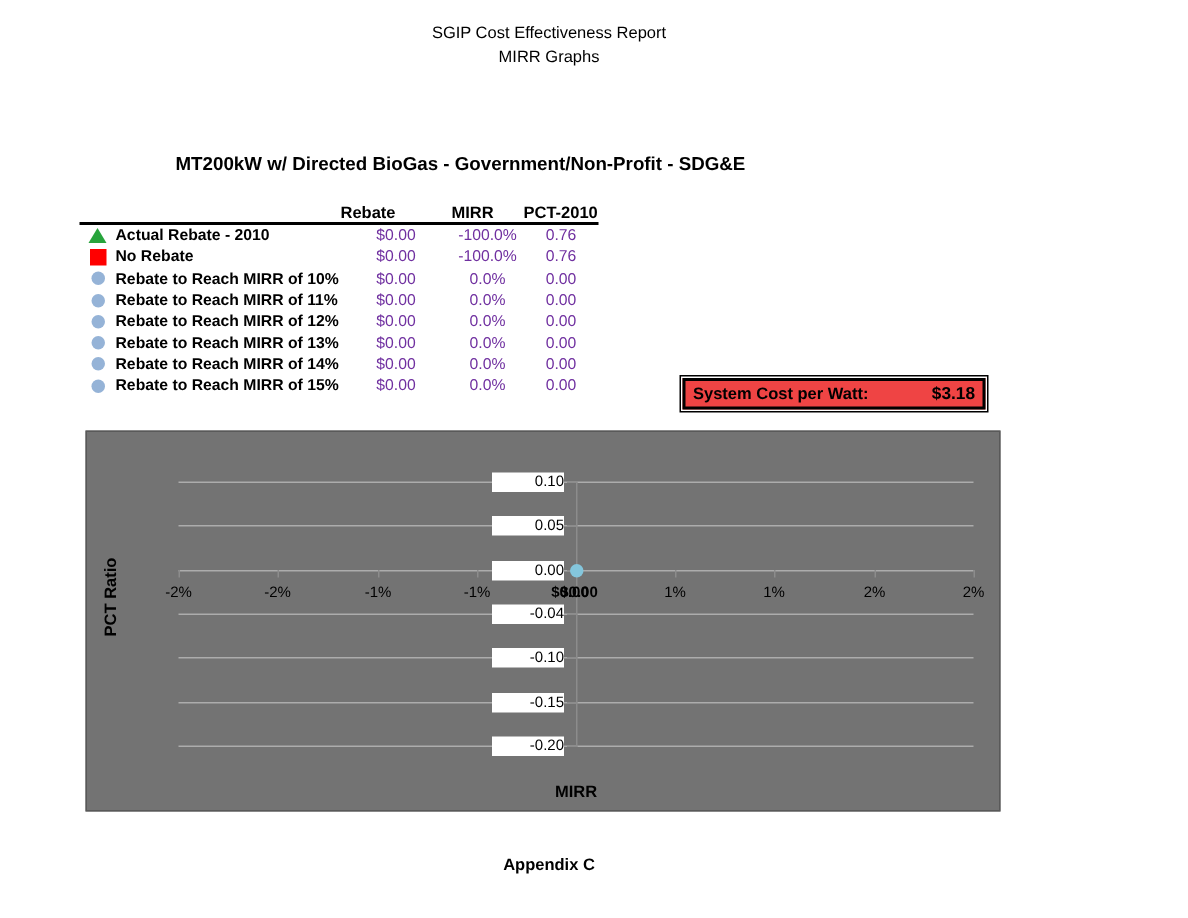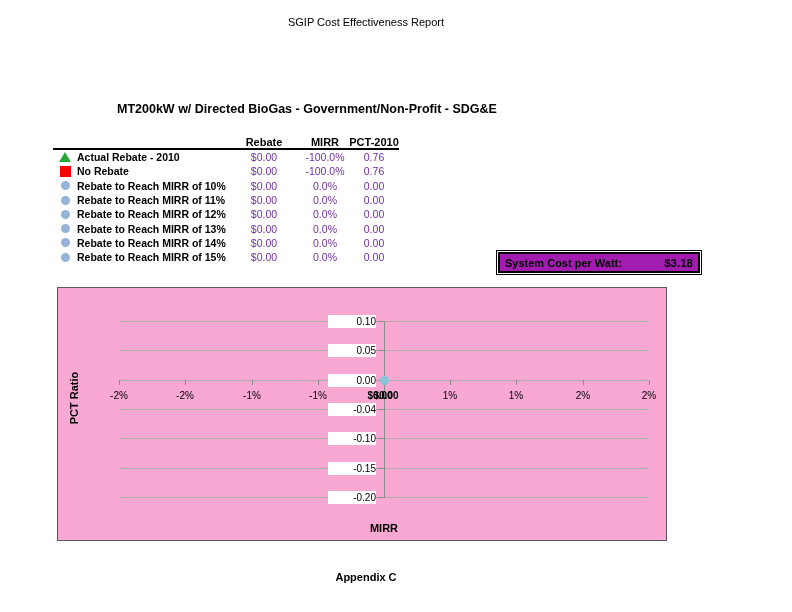--- a/index.html
+++ b/index.html
@@ -9,38 +9,38 @@
   }
   
   .report-header{position:absolute;top:14px;left:0;width:100%;text-align:center;
     font-size:11px;line-height:16px;}
   
   .section-title{position:absolute;top:102px;left:85px;font-size:12.5px;font-weight:bold;white-space:nowrap;padding-left:32px;}
   
   .legend-table{position:absolute;top:135px;left:53px;width:346px;}
   .trow{display:grid;grid-template-columns:24px 150px 74px 48px 50px;align-items:center;}
   .thead-row{height:13px;border-bottom:2px solid #000;}
-  .th{text-align:center;font-weight:bold;font-size:11px;}
+  .th{text-align:left;font-weight:bold;font-size:11px;}
   .legend-row{height:14.3px;}
   .icon-cell{display:flex;justify-content:center;align-items:center;}
   .row-label{font-weight:bold;font-size:10.5px;white-space:nowrap;}
   .val{text-align:center;font-size:10.5px;color:var(--value-text);}
   .tri{width:0;height:0;border-left:6px solid transparent;border-right:6px solid transparent;
     border-bottom:10px solid var(--marker-green);}
   .sq{width:11px;height:11px;background:var(--marker-red);}
   .dot{width:9px;height:9px;border-radius:50%;background:var(--marker-blue);}
   
   .syscost{position:absolute;left:455px;top:252px;width:202px;height:21px;box-sizing:border-box;
     border:2px solid #000;outline:1px solid #000;outline-offset:1px;
-    display:flex;justify-content:space-between;align-items:center;padding:0 5px;background:#a21caf;margin-left:43px;}
+    display:flex;justify-content:space-between;align-items:center;padding:0 5px;background:#ef4444;}
   .syscost .lbl{font-weight:bold;font-size:11px;}
   .syscost .amt{font-weight:bold;font-size:11.5px;}
   
   .chart{position:absolute;left:57px;top:287px;width:610px;height:254px;
-    border:1.5px solid #595959;background:#f9a8d4;box-sizing:border-box;}
+    border:1.5px solid #595959;background:#737373;box-sizing:border-box;}
   .gridline{position:absolute;left:61px;width:530px;height:1px;background:var(--gridline);}
   .vaxis{position:absolute;left:326px;top:33px;width:1px;height:177px;background:var(--axis);}
   .ytick{position:absolute;left:320px;width:7px;height:1px;background:var(--axis);}
   .xtick{position:absolute;top:92px;width:1px;height:5px;background:var(--axis);}
   .ylab{position:absolute;width:48px;text-align:right;font-size:10px;line-height:13px;background:#fff;}
   .xlab{position:absolute;top:101px;width:40px;text-align:center;font-size:10px;line-height:13px;}
   .pt{position:absolute;left:322px;top:88px;width:9px;height:9px;border-radius:50%;
     background:var(--point-fill);}
   .ptlab{position:absolute;top:101px;width:44px;text-align:center;font-size:10px;font-weight:bold;line-height:13px;}
   .ytitle{position:absolute;left:-43px;top:103px;width:120px;height:14px;text-align:center;
@@ -49,20 +49,21 @@
   
   .footer{position:absolute;top:571px;left:0;width:100%;text-align:center;font-size:11px;font-weight:600;}
 </style>
 </head>
 <body>
 
 <div class="page">
 
   <div class="report-header">
     <div>SGIP Cost Effectiveness Report</div>
+    <div>MIRR Graphs</div>
   </div>
 
   <div class="section-title">MT200kW w/ Directed BioGas - Government/Non-Profit - SDG&amp;E</div>
 
   <div class="legend-table">
     <div class="trow thead-row">
       <div></div>
       <div></div>
       <div class="th">Rebate</div>
       <div class="th">MIRR</div>

